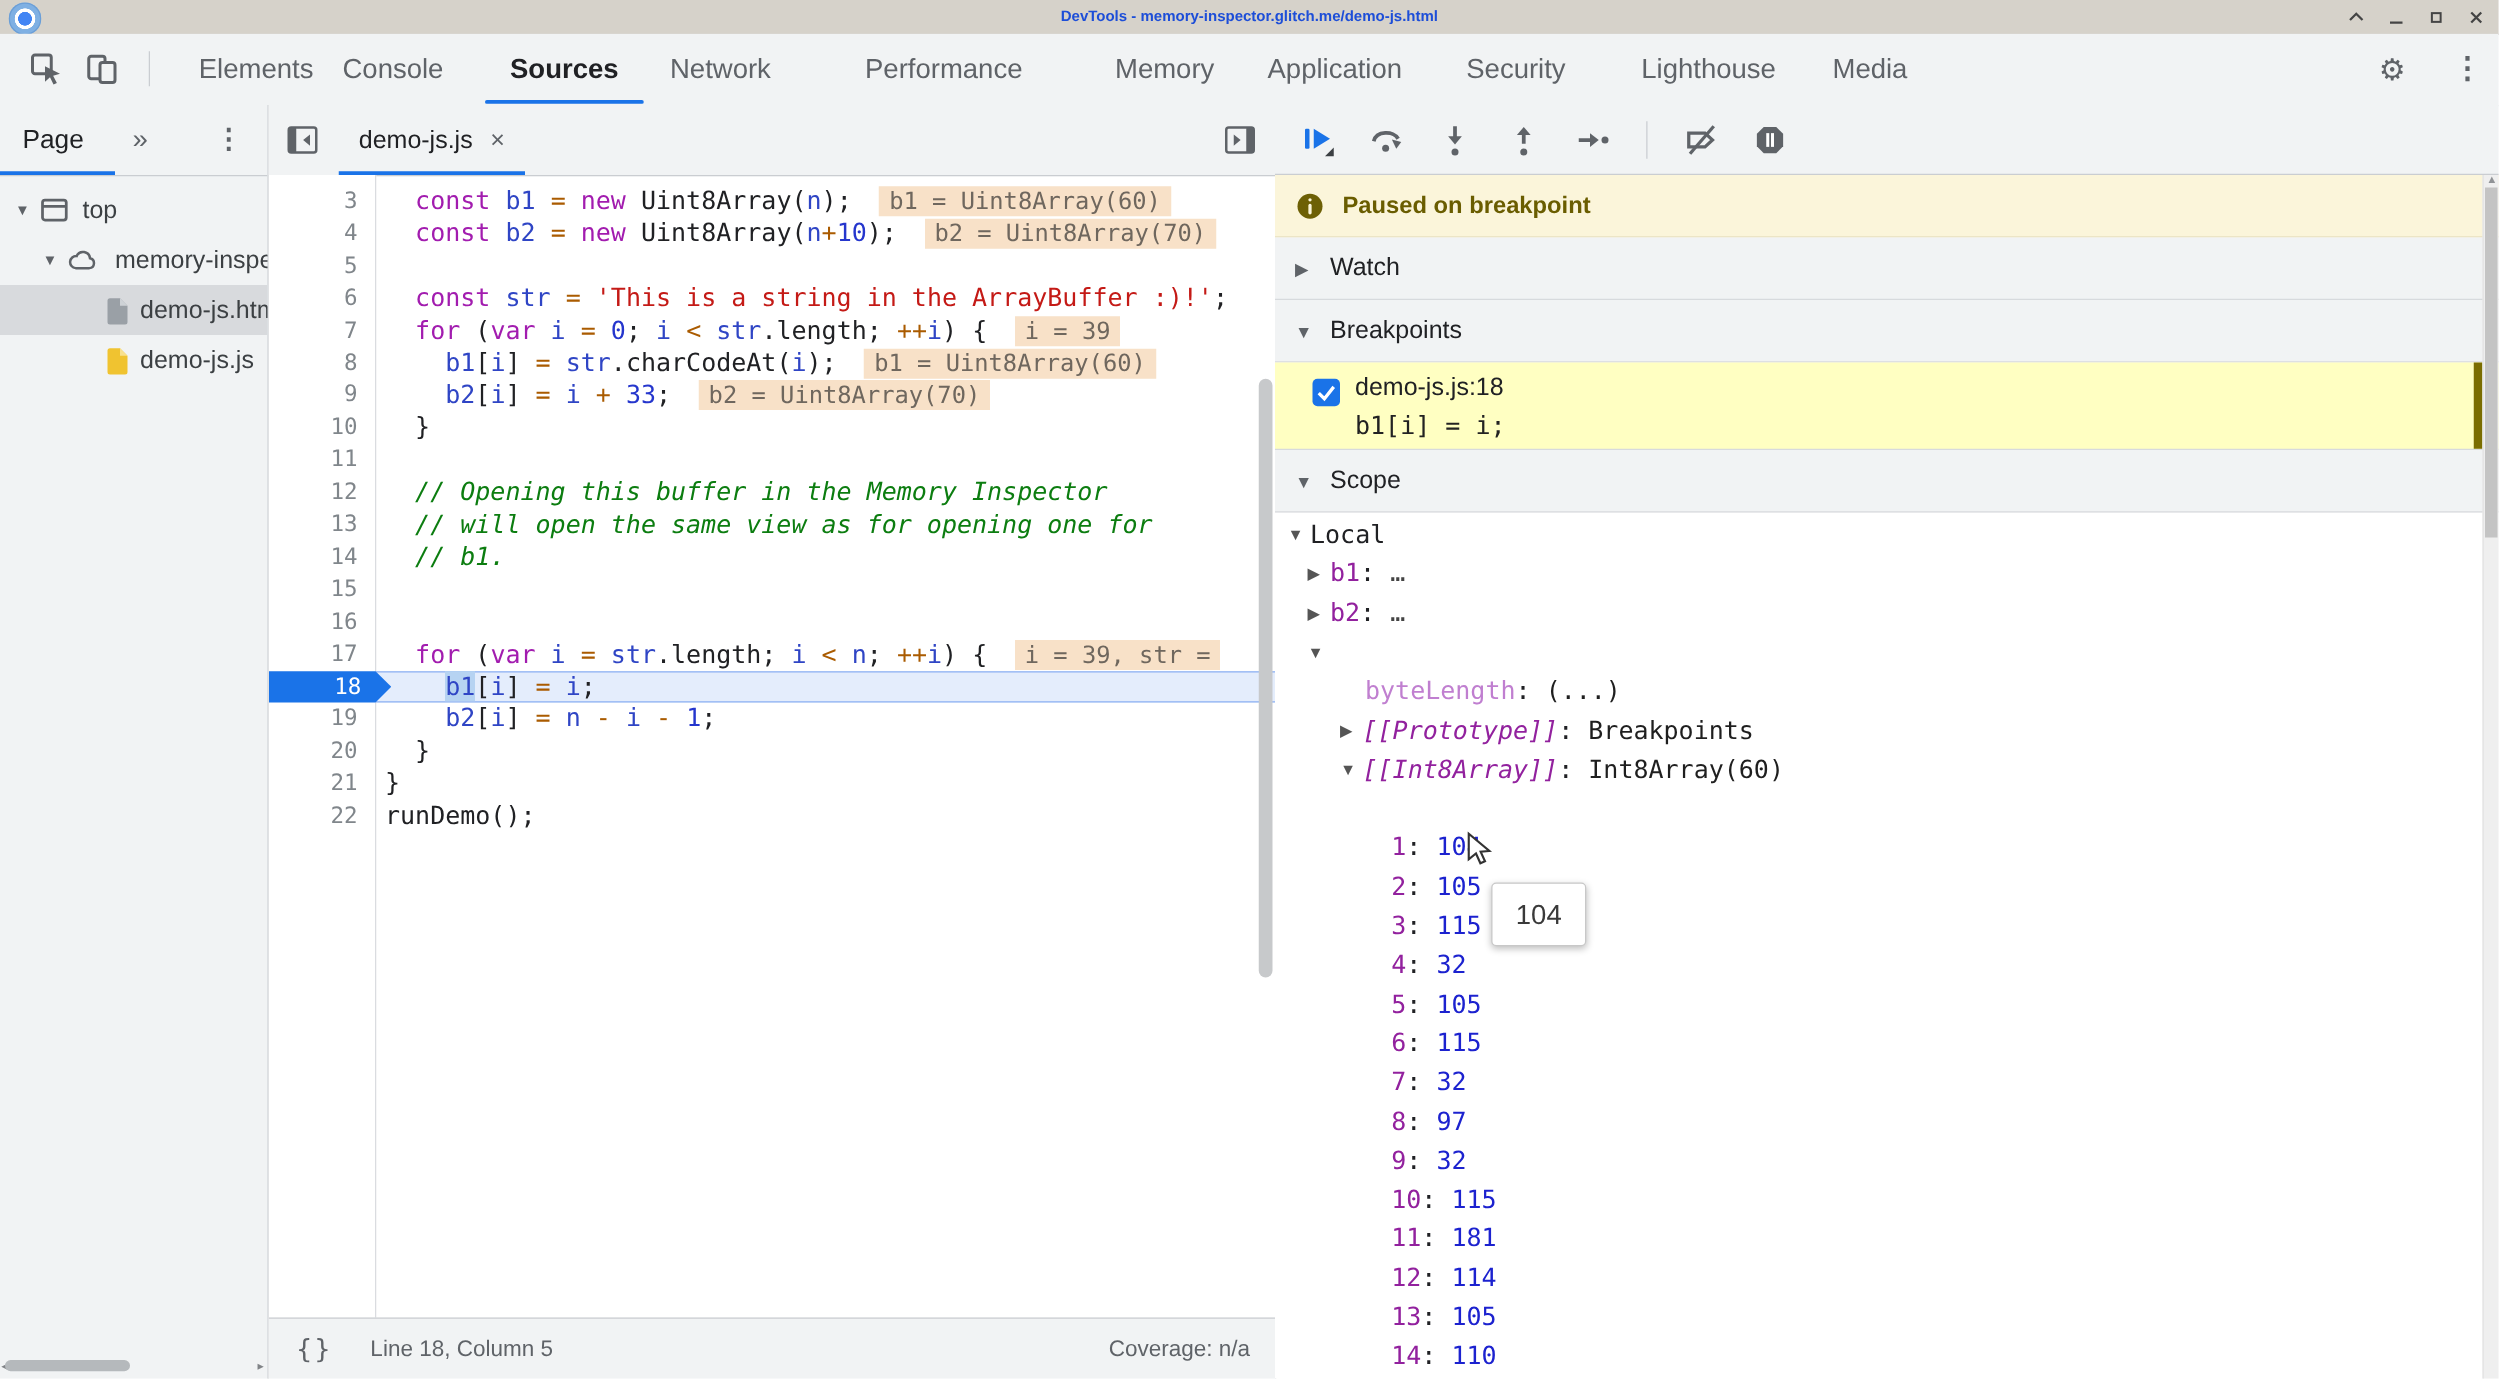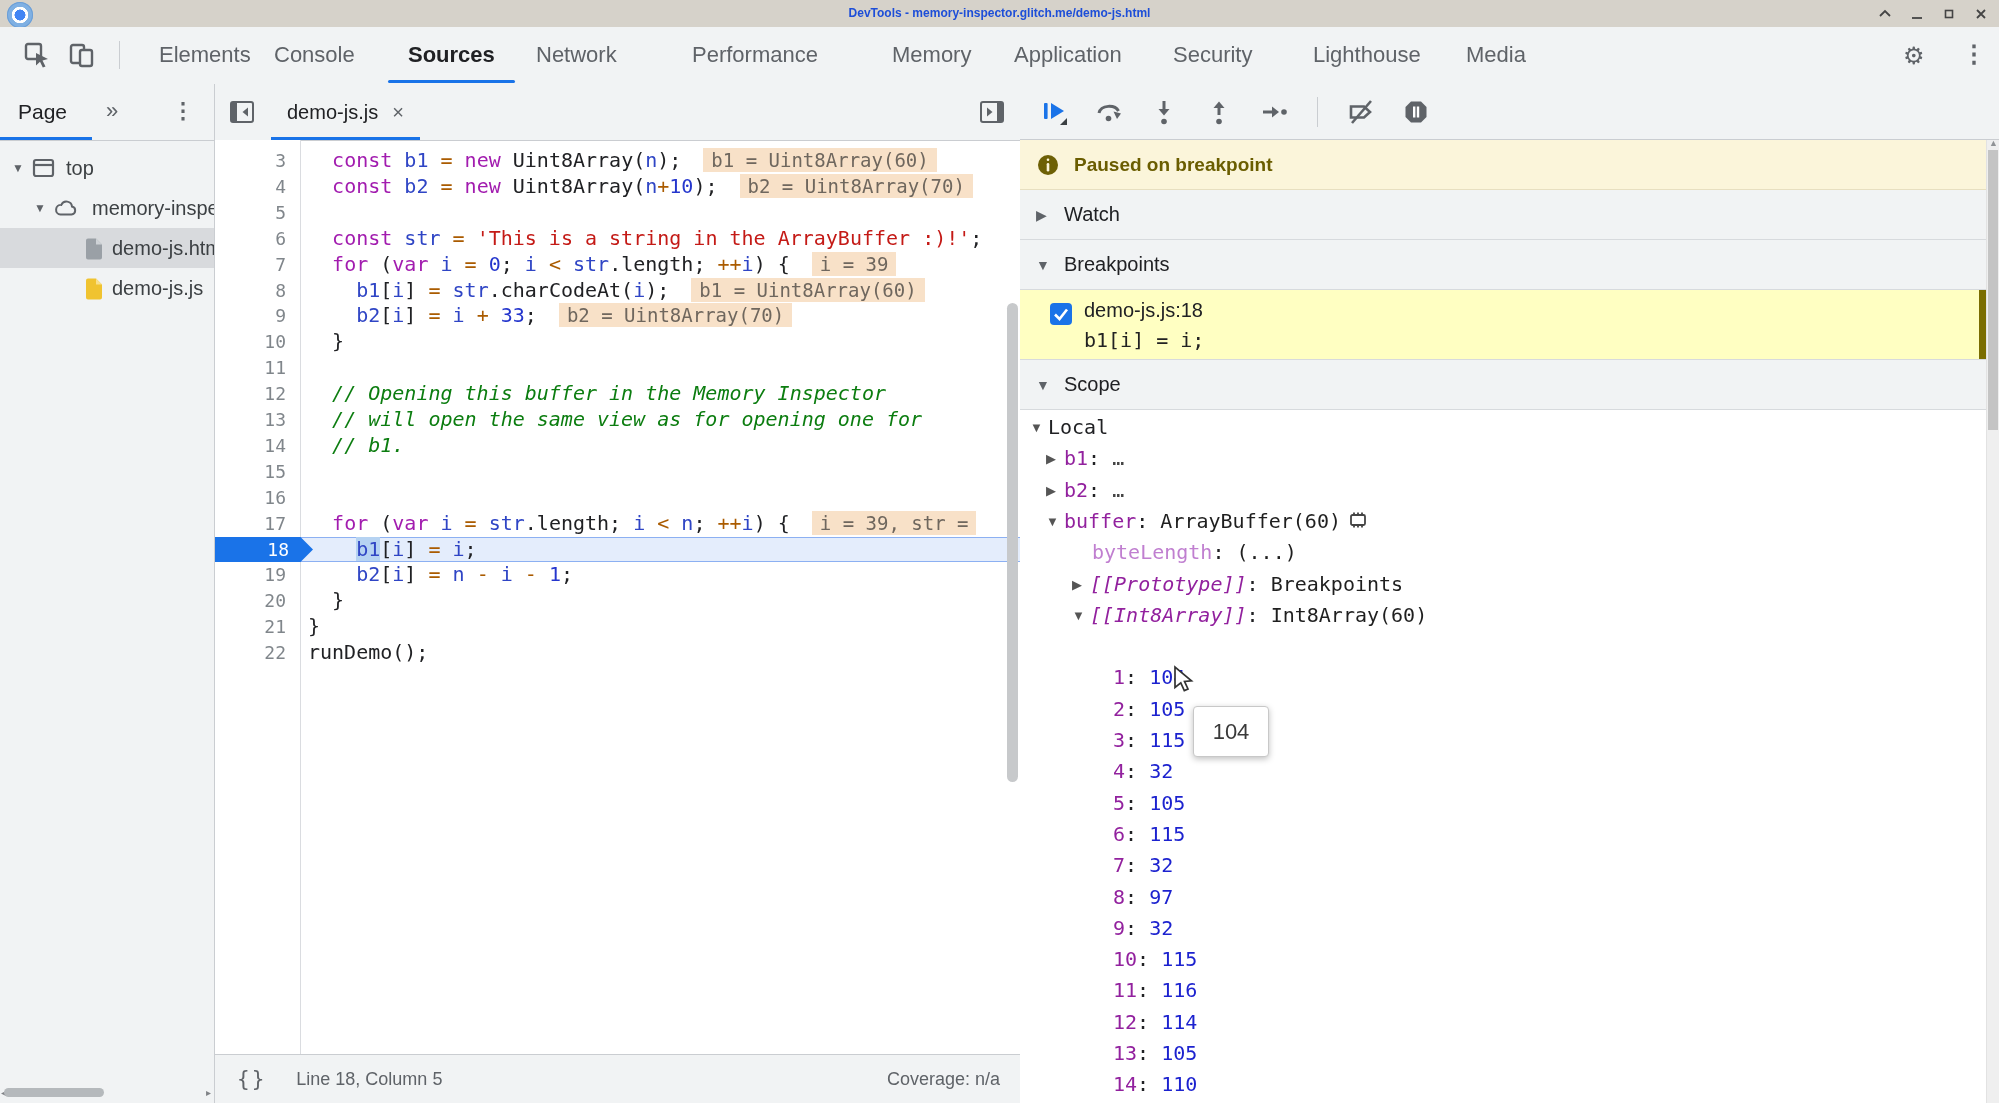--- a/index.html
+++ b/index.html
@@ -425,24 +425,20 @@
         <div class="srow" style="top: 33.3px;">
           <span class="stri" style="left:26px">▶</span>
           <span class="stext" style="left:44px"><span class="pname">b1</span><span class="scolon">: </span><span class="dim">…</span></span>
         </div>
         <div class="srow" style="top: 64.6px;">
           <span class="stri" style="left:26px">▶</span>
           <span class="stext" style="left:44px"><span class="pname">b2</span><span class="scolon">: </span><span class="dim">…</span></span>
         </div>
         <div class="srow" style="top: 95.9px;">
           <span class="stri" style="left:26px">▼</span>
-          <span class="stext" style="left:44px"><span class="pname">buffer</span><span class="scolon">: </span><span class="vdark">ArrayBuffer(60)</span><span class="memicon icon"><svg width="22" height="22" viewBox="0 0 22 22">
-                <rect x="4" y="6" width="14" height="10" rx="1.5" fill="none" stroke="#444" stroke-width="1.8"></rect>
-                <path d="M7 6 V3.5 M11 6 V3.5 M15 6 V3.5 M7 16 v2.5 M11 16 v2.5 M15 16 v2.5" stroke="#444" stroke-width="1.8"></path>
-              </svg></span></span>
         </div>
         <div class="srow" style="top: 127.2px;">
           <span class="stext" style="left:72px"><span class="pfaded">byteLength</span><span class="scolon">: </span><span class="vdark">(...)</span></span>
         </div>
         <div class="srow" style="top: 158.5px;">
           <span class="stri" style="left:52px">▶</span>
           <span class="stext" style="left:70px"><span class="pinternal">[[Prototype]]</span><span class="scolon">: </span><span class="vdark">Breakpoints</span></span>
         </div>
         <div class="srow" style="top: 189.8px;">
           <span class="stri" style="left:52px">▼</span>
@@ -472,21 +468,21 @@
         <div class="srow" style="top: 471.5px;">
           <span class="stext" style="left:93px"><span class="pname">8</span><span class="scolon">: </span><span class="vnum">97</span></span>
         </div>
         <div class="srow" style="top: 502.8px;">
           <span class="stext" style="left:93px"><span class="pname">9</span><span class="scolon">: </span><span class="vnum">32</span></span>
         </div>
         <div class="srow" style="top: 534.1px;">
           <span class="stext" style="left:93px"><span class="pname">10</span><span class="scolon">: </span><span class="vnum">115</span></span>
         </div>
         <div class="srow" style="top: 565.4px;">
-          <span class="stext" style="left:93px"><span class="pname">11</span><span class="scolon">: </span><span class="vnum">116</span></span>
+          <span class="stext" style="left:93px"><span class="pname">11</span><span class="scolon">: </span><span class="vnum">181</span></span>
         </div>
         <div class="srow" style="top: 596.7px;">
           <span class="stext" style="left:93px"><span class="pname">12</span><span class="scolon">: </span><span class="vnum">114</span></span>
         </div>
         <div class="srow" style="top: 628px;">
           <span class="stext" style="left:93px"><span class="pname">13</span><span class="scolon">: </span><span class="vnum">105</span></span>
         </div>
         <div class="srow" style="top: 659.3px;">
           <span class="stext" style="left:93px"><span class="pname">14</span><span class="scolon">: </span><span class="vnum">110</span></span>
         </div>

